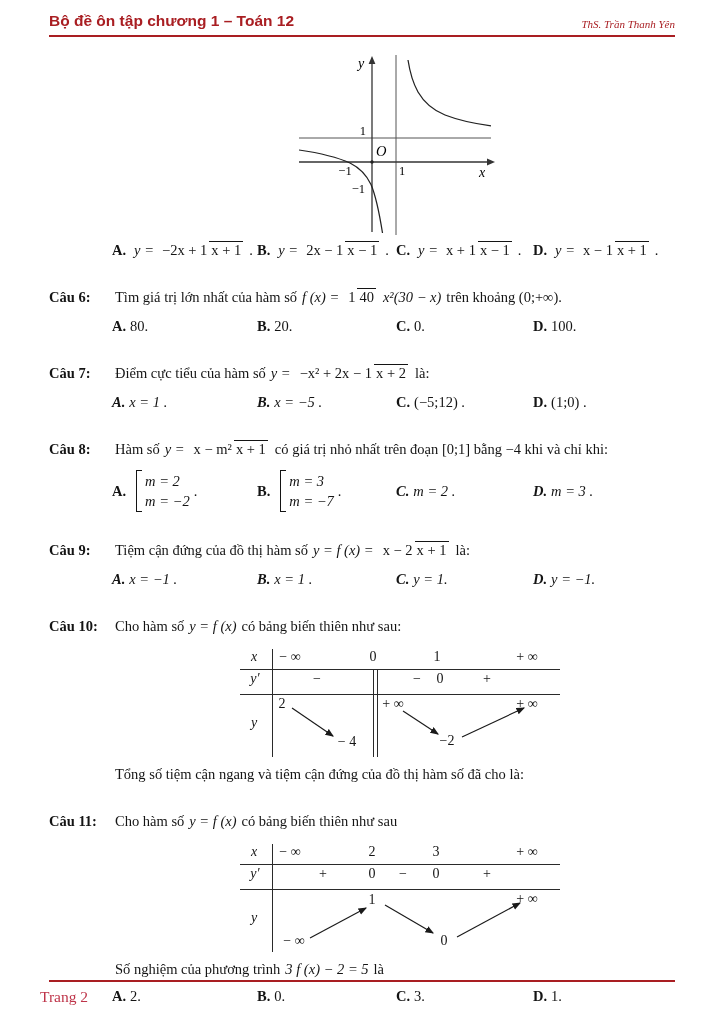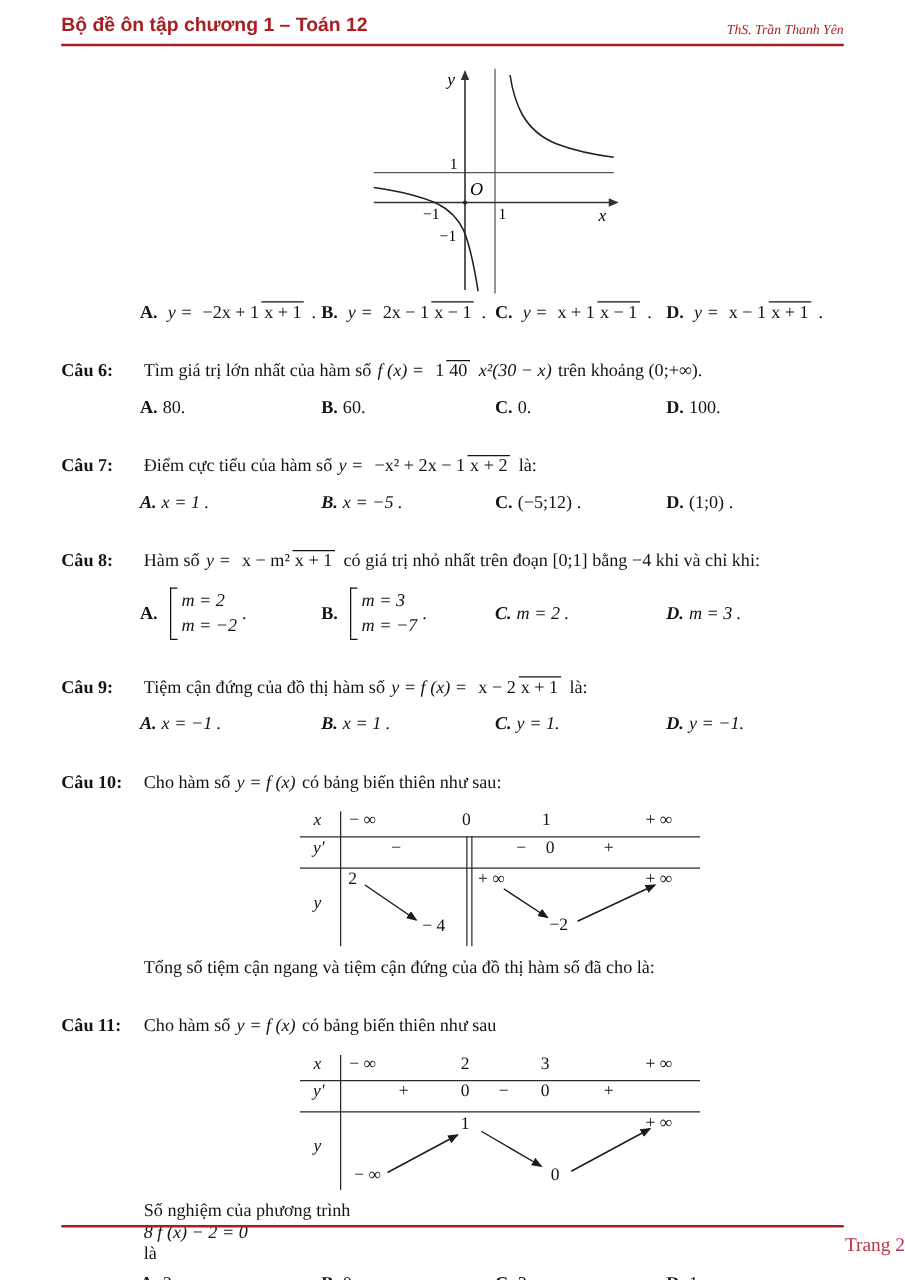--- a/index.html
+++ b/index.html
@@ -44,25 +44,25 @@
   
   .bbt { position:relative; width:320px; height:108px; margin:9px 0 0 191px; font-size:14px; }
   .bbt span { position:absolute; transform:translateX(-50%); white-space:nowrap; }
   .bbt .lab { font-style:italic; }
   .vl { position:absolute; left:32px; top:0; height:108px; width:1.3px; background:#2a2a2a; }
   .hl { position:absolute; left:0; width:320px; height:1.2px; background:#2a2a2a; }
   .dbar { position:absolute; left:133px; top:20px; height:88px; width:5px; border-left:1.2px solid #2a2a2a; border-right:1.2px solid #2a2a2a; }
   .arrows { position:absolute; left:0; top:0; }
 
   .sub { margin:9px 0 0 66px;font-family:Liberation Serif, serif; }
-  .sub .stem { min-height:20px;flex-direction:column; }
+  .sub .stem { min-height:20px; }
 
   
   .footer-line { position:absolute; left:49px; top:980px; width:626px; border-top:2px solid var(--accent,#A91E22); }
-  .footer-text { position:absolute; left:0; top:988px; width:724px; text-align:right; color:var(--accent2,#BE3449); font-size:15.5px; }
+  .footer-text { position:absolute; left:0; top:988px; width:724px; text-align:left; color:var(--accent2,#BE3449); font-size:15.5px;padding-left:40px; }
 
   svg text { font-family:"Liberation Serif", serif; }
   .ax-lab { font-style:italic; font-size:14px; }
   .tick { font-size:12.5px; }
   .o-lab { font-style:italic; font-size:14.5px; }
 </style>
 </head>
 <body>
 
 <div class="page">
@@ -133,21 +133,21 @@
           <span>Tìm giá trị lớn nhất của hàm số</span>
           <span class="mi">f (x) =</span>
           <span class="frac"><span class="num">1</span><span class="den">40</span></span>
           <span class="mi">x²(30 − x)</span>
           <span>trên khoảng (0;+∞).</span>
         </div>
       </div>
     </div>
     <div class="opts">
       <span class="opt"><b>A.</b><span>80.</span></span>
-      <span class="opt"><b>B.</b><span>60.</span></span>
+      <span class="opt"><b>B.</b><span>20.</span></span>
       <span class="opt"><b>C.</b><span>0.</span></span>
       <span class="opt"><b>D.</b><span>100.</span></span>
     </div>
 
     <div class="q">
       <div class="q-label">Câu 7:</div>
       <div class="q-body">
         <div class="stem">
           <span>Điểm cực tiểu của hàm số</span>
           <span class="mi">y =</span>
@@ -302,21 +302,21 @@
             </marker>
         </defs>
         <line x1="70" y1="94" x2="126" y2="64" stroke="#1a1a1a" stroke-width="1.15" marker-end="url(#ah2)"></line>
         <line x1="145" y1="61" x2="193" y2="89" stroke="#1a1a1a" stroke-width="1.15" marker-end="url(#ah2)"></line>
         <line x1="217" y1="93" x2="280" y2="59" stroke="#1a1a1a" stroke-width="1.15" marker-end="url(#ah2)"></line>
       </svg>
     </div>
     <div class="sub">
       <div class="stem">
         <span>Số nghiệm của phương trình</span>
-        <span class="mi">8 f (x) − 2 = 0</span>
+        <span class="mi">3 f (x) − 2 = 5</span>
         <span>là</span>
       </div>
     </div>
     <div class="opts">
       <span class="opt"><b>A.</b><span>2.</span></span>
       <span class="opt"><b>B.</b><span>0.</span></span>
       <span class="opt"><b>C.</b><span>3.</span></span>
       <span class="opt"><b>D.</b><span>1.</span></span>
     </div>
 

